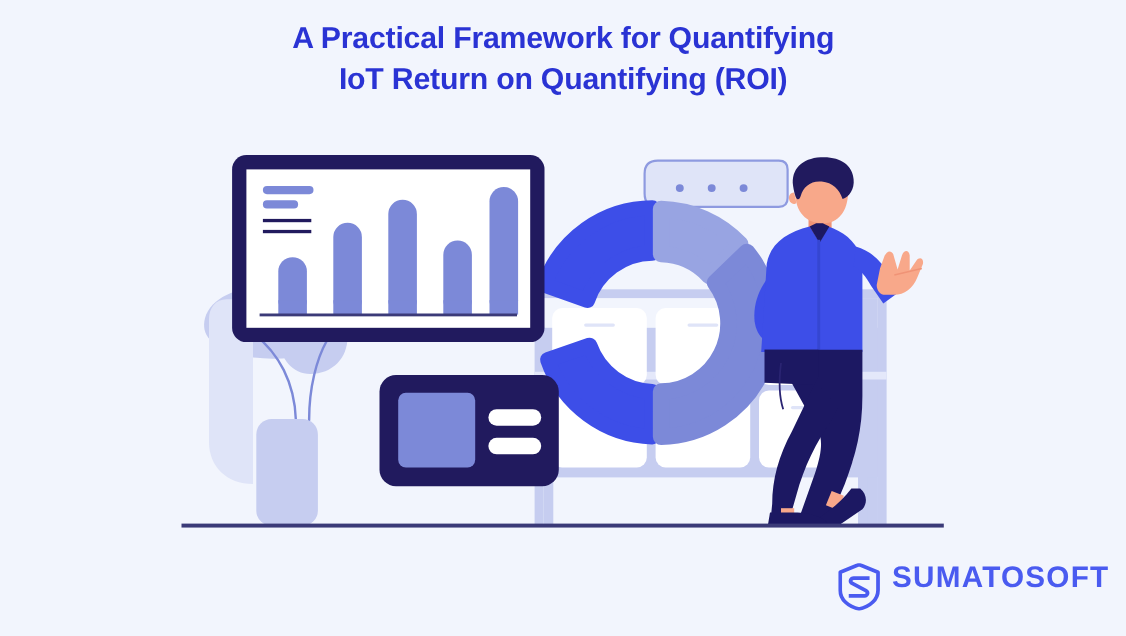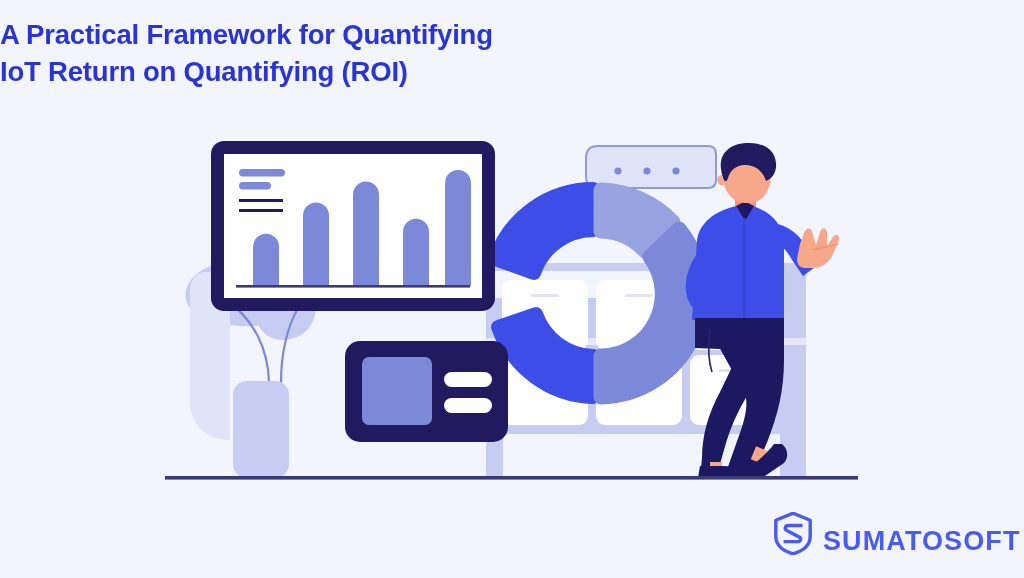--- a/index.html
+++ b/index.html
@@ -21,21 +21,21 @@
     height: 578px;
     background: #f2f5fd;
   }
 
   
   #title-block {
     position: absolute;
     left: 0;
     top: 16px;
     width: 1024px;
-    text-align: left;
+    text-align: center;
     user-select: none;
   }
   #title-block .title-line {
     display: block;
     color: #2a33d4;
     font-family: "Liberation Sans", sans-serif;
     font-weight: bold;
     font-size: 27.5px;
     letter-spacing: -0.2px;
     line-height: 37px;
@@ -54,24 +54,23 @@
     width: 1024px;
     height: 578px;
   }
 
   
   #logo {
     position: absolute;
     left: 762px;
     top: 512px;
     display: flex;
-    align-items: flex-end;
+    align-items: flex-start;
     gap: 11px;
     user-select: none;
-    margin-left: 12px;
   }
   #logo .logo-mark {
     width: 38px;
     height: 43px;
     display: block;
   }
   #logo .logo-text {
     color: #4a5bf0;
     font-family: "Liberation Sans", sans-serif;
     font-weight: bold;

